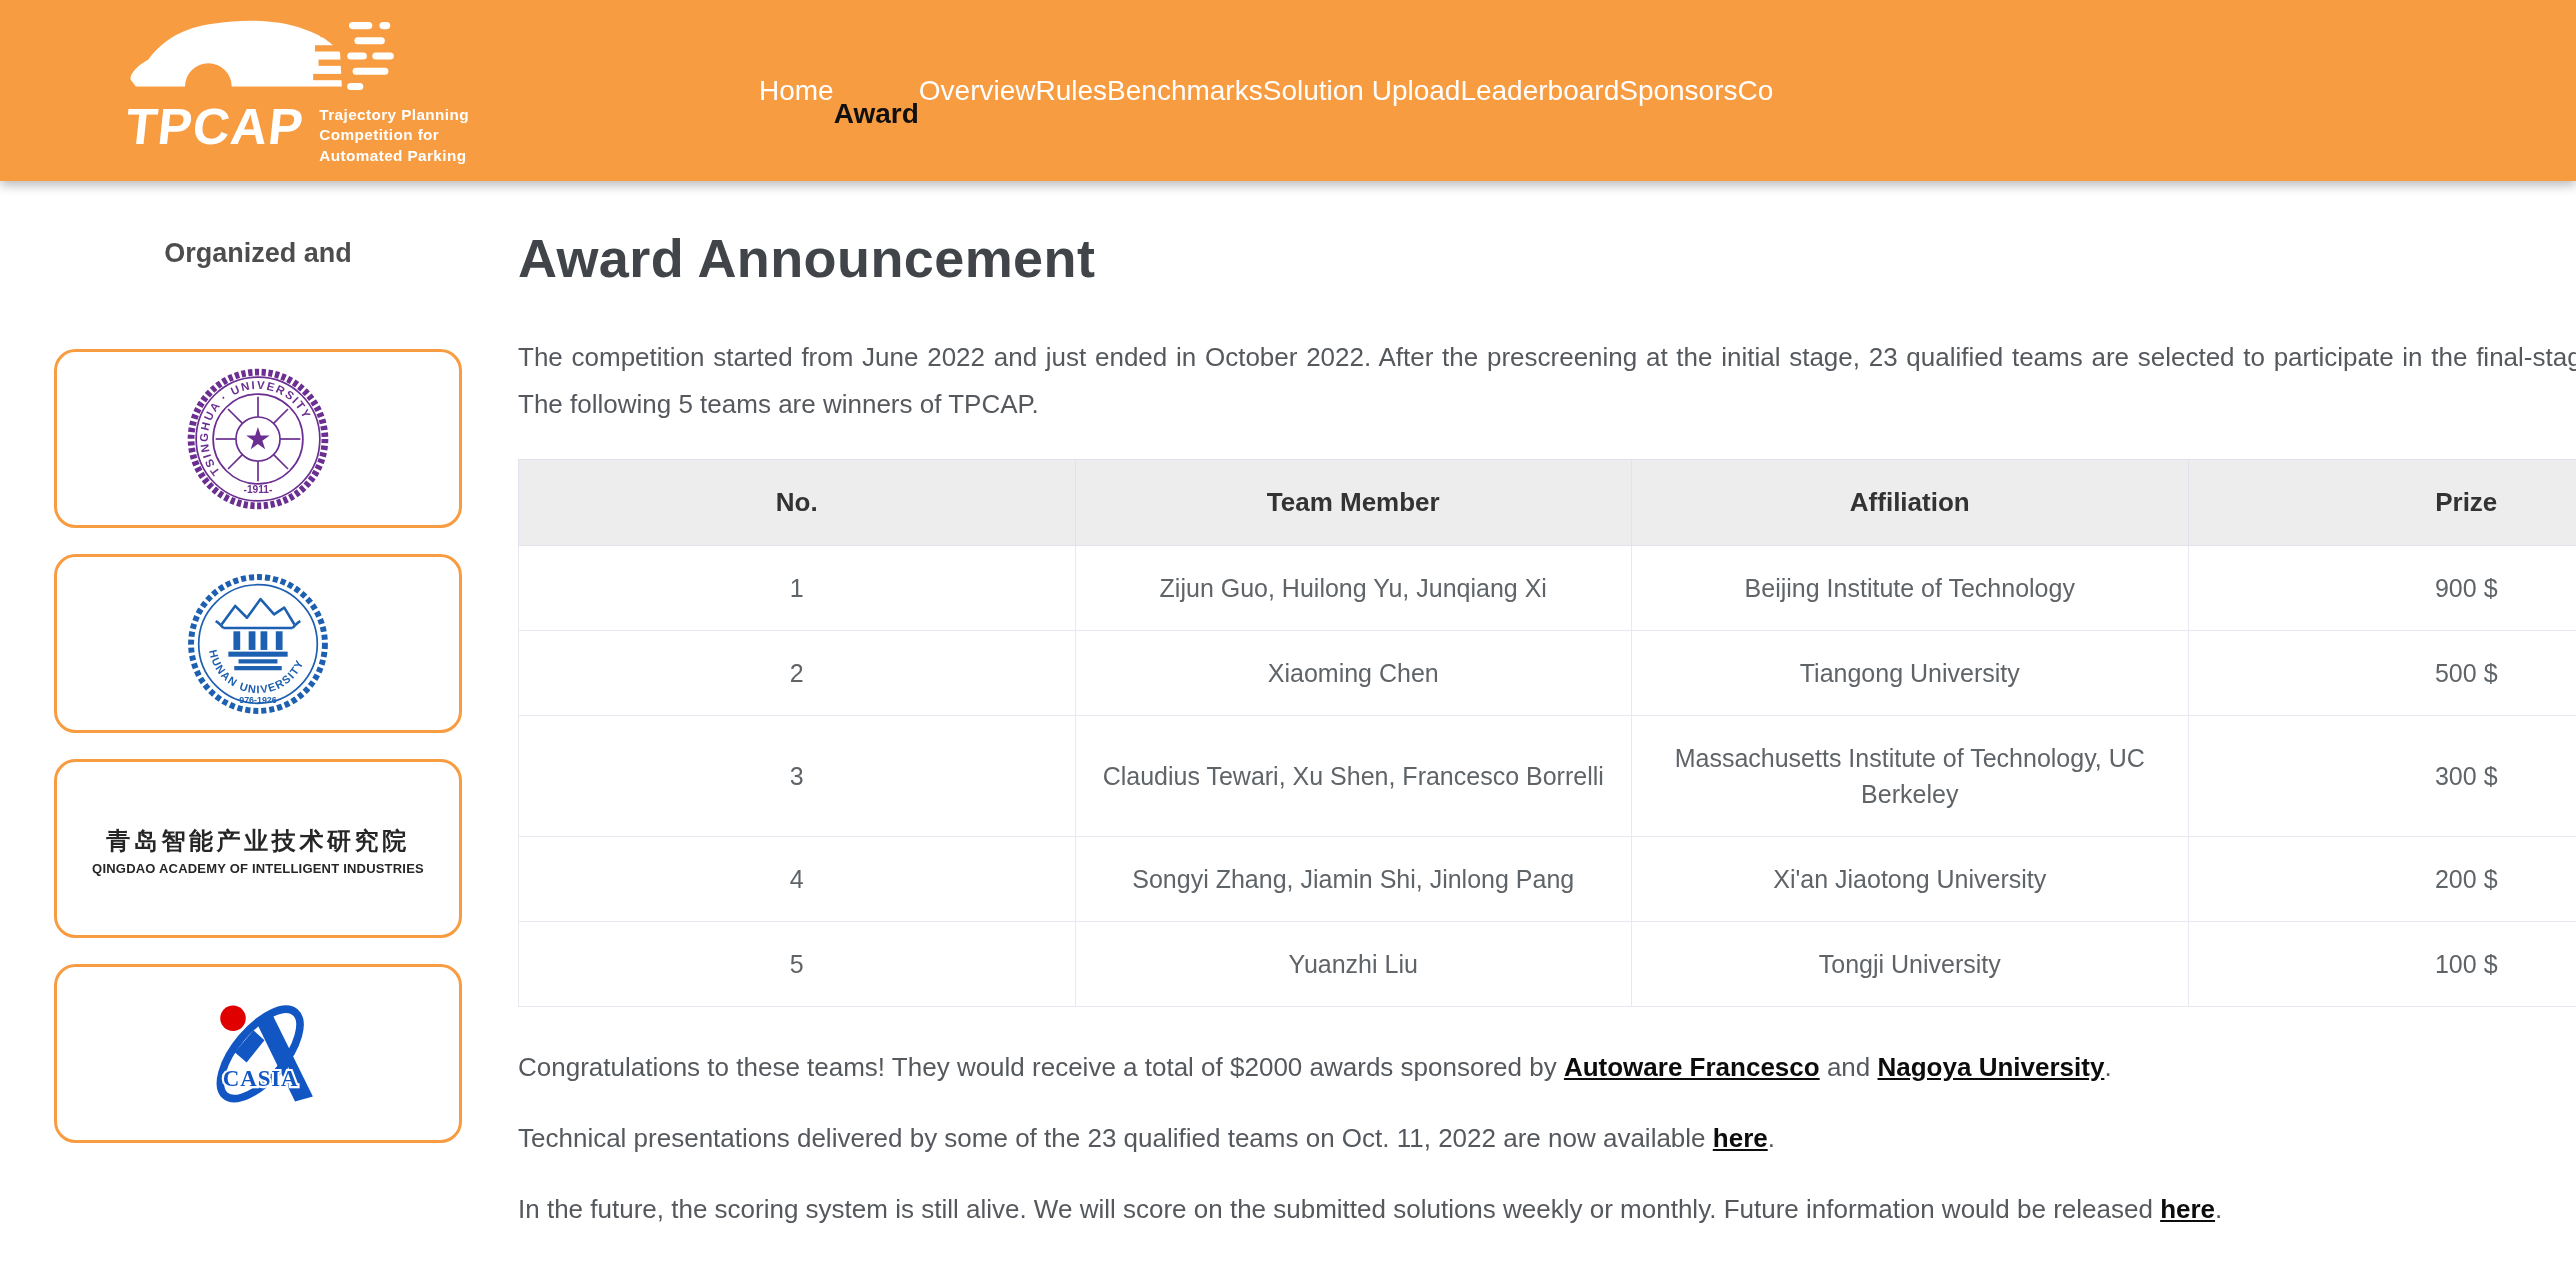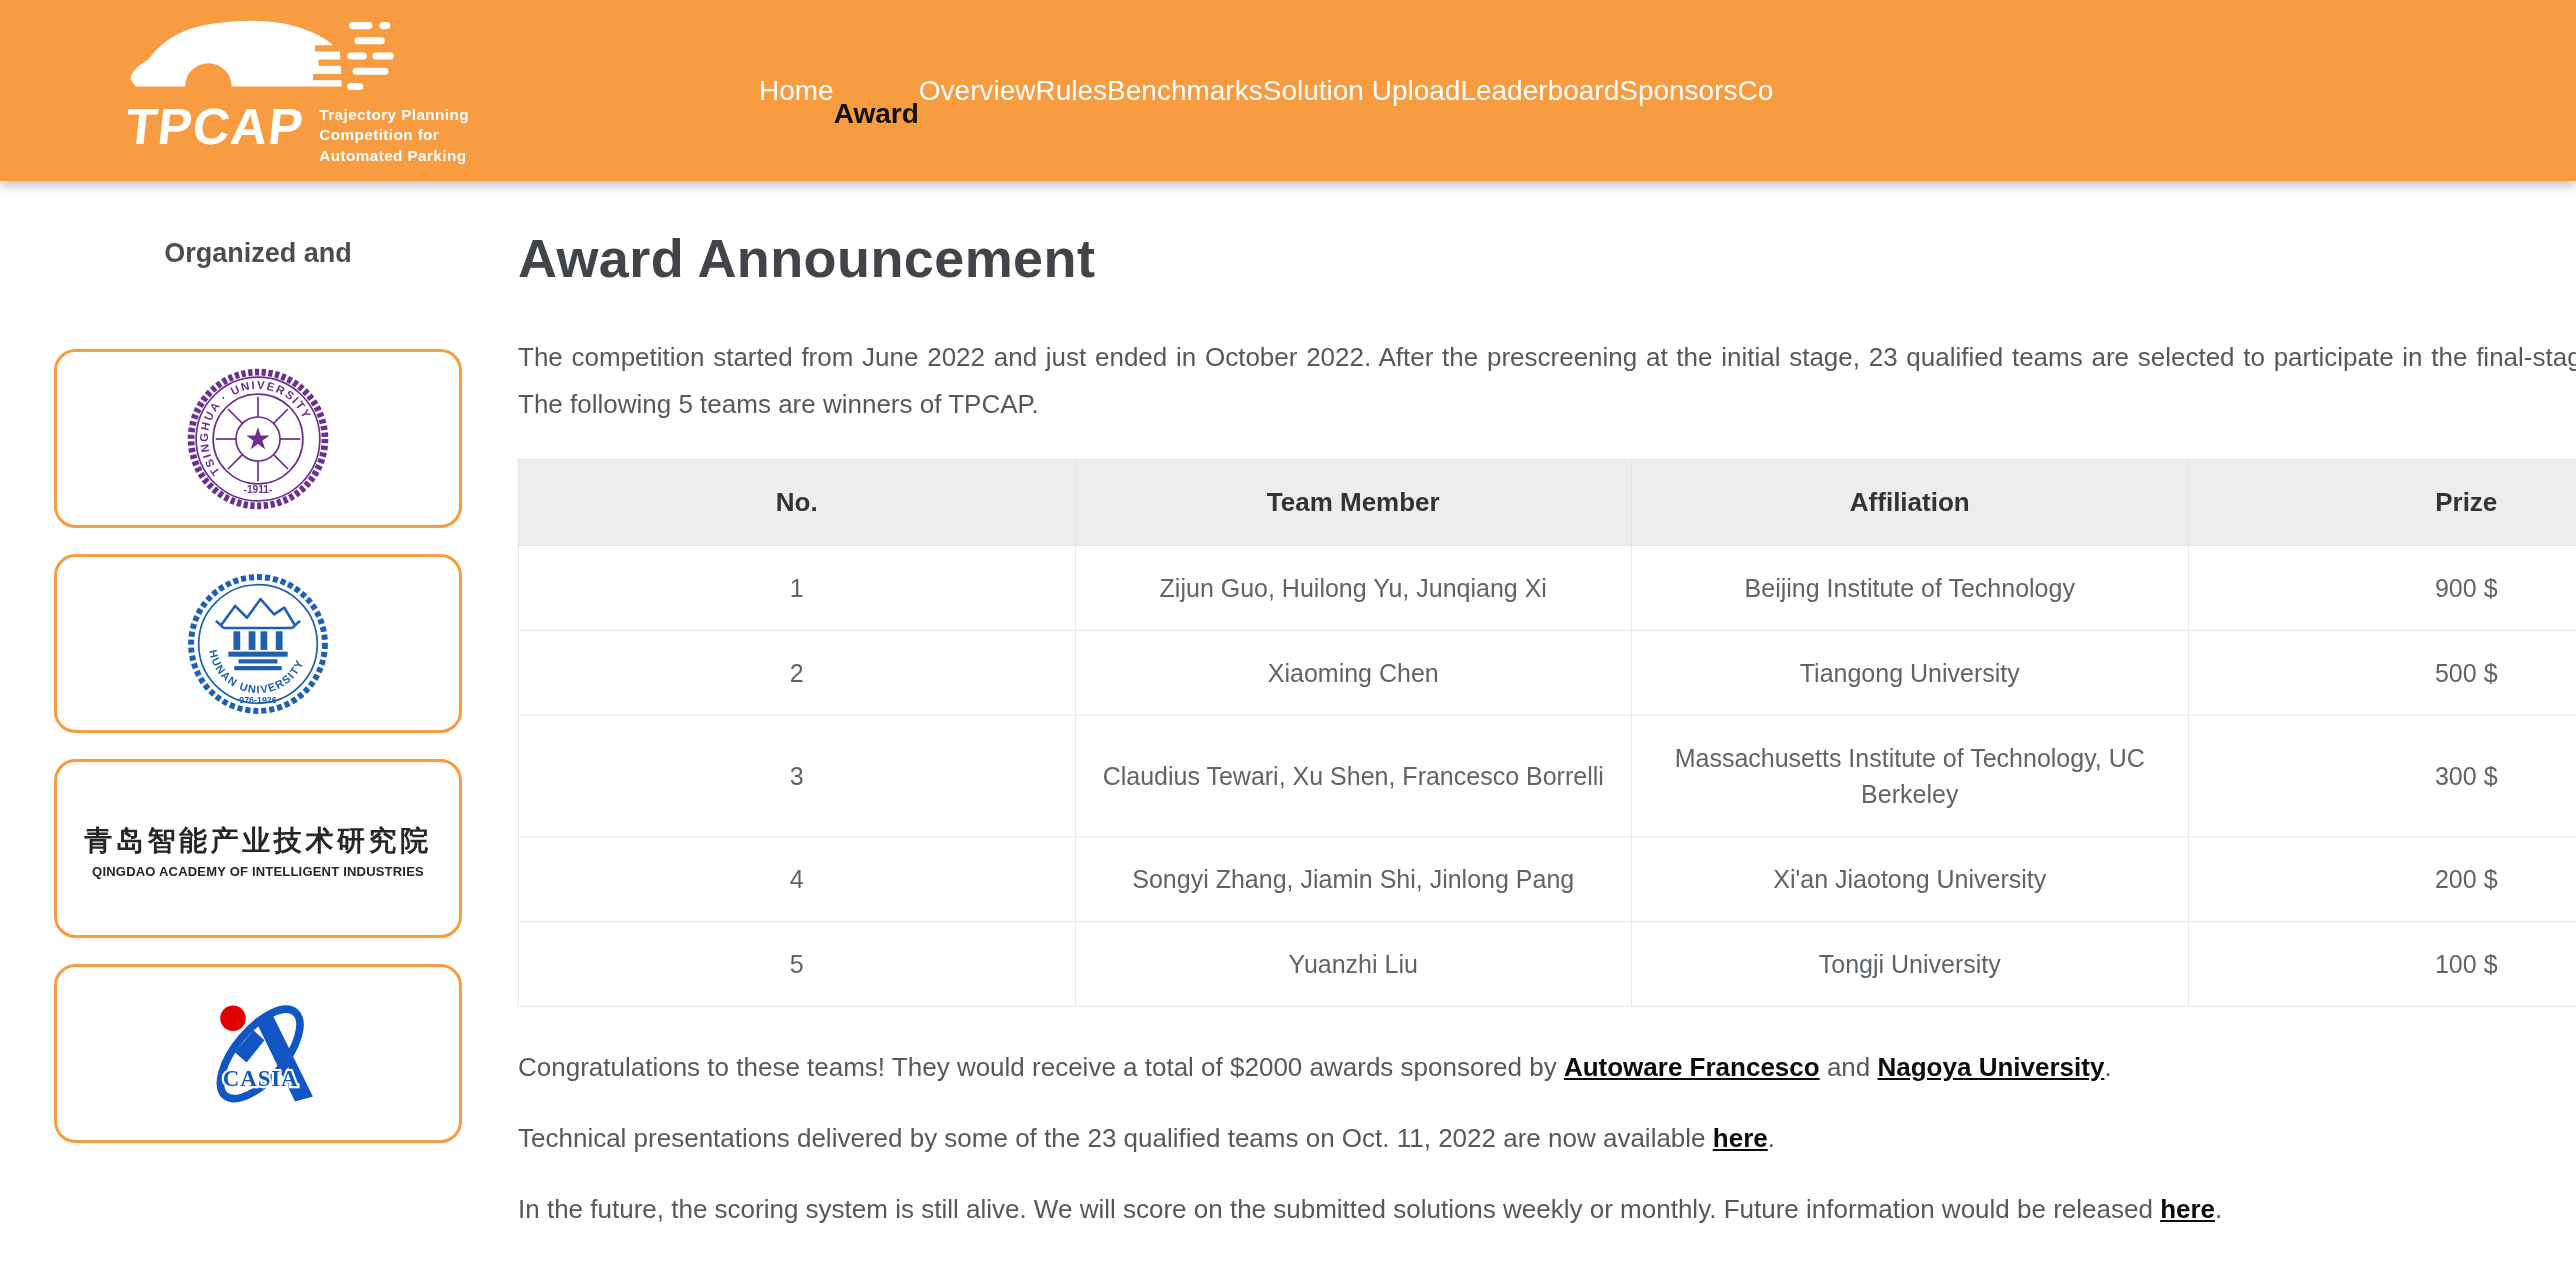--- a/index.html
+++ b/index.html
@@ -27,21 +27,21 @@
   .org-box { position:absolute; left:54px; width:408px; height:179px; background:#fff;
     border:3.6px solid #F89C42; border-radius:21.6px; display:flex; align-items:center;
     justify-content:center; cursor:pointer; }
   .box-1 { top:349px; } .box-2 { top:554px; } .box-3 { top:759px; } .box-4 { top:964px;font-family:Liberation Serif, serif; }
 
   .qaii-stack { width:360px; text-align:center; }
   .qaii-mark { position:relative; height:86px; display:inline-block; }
   .qaii-word { font-size:79px; line-height:83px; font-weight:800; color:#17479E;
     letter-spacing:0.9px; transform:scaleX(1.06); }
   .qaii-swoosh { position:absolute; left:-7.2px; top:0; width:108%; height:100%; }
-  .qaii-cn { margin-top:3.6px; font-size:28px; font-weight:700; color:#262626; letter-spacing:3.6px; }
+  .qaii-cn { margin-top:3.6px; font-size:24px; font-weight:700; color:#262626; letter-spacing:3.6px; }
   .qaii-en { margin-top:4.5px; font-size:13px; font-weight:700; color:#262626; letter-spacing:0.2px; }
 
   
   .main { position:absolute; left:518px; top:227px; width:2227px; }
   .page-title { font-size:54px; font-weight:700; color:#414549; letter-spacing:0.4px; }
   .intro { margin-top:45px; font-size:26px; line-height:47px; color:#55595d; text-align:justify; }
   table.award { margin-top:31px; width:100%; border-collapse:collapse; }
   table.award th { background:#EDEDED; border:0.9px solid #E2E2EC; font-size:26px; font-weight:bold;
     color:#333; padding:27px 9px; }
   table.award td { border:0.9px solid #E8E8F1; font-size:25px; color:#5f6468; text-align:center;

